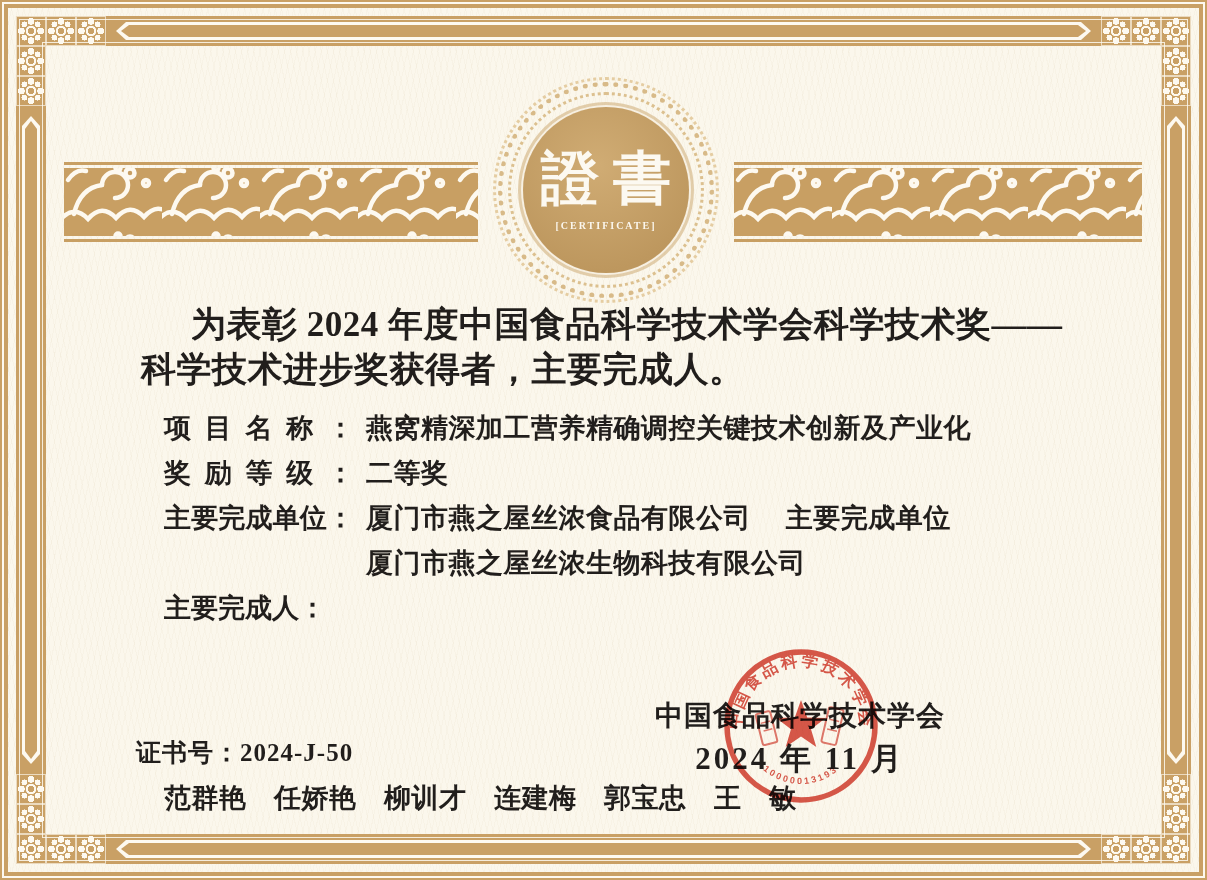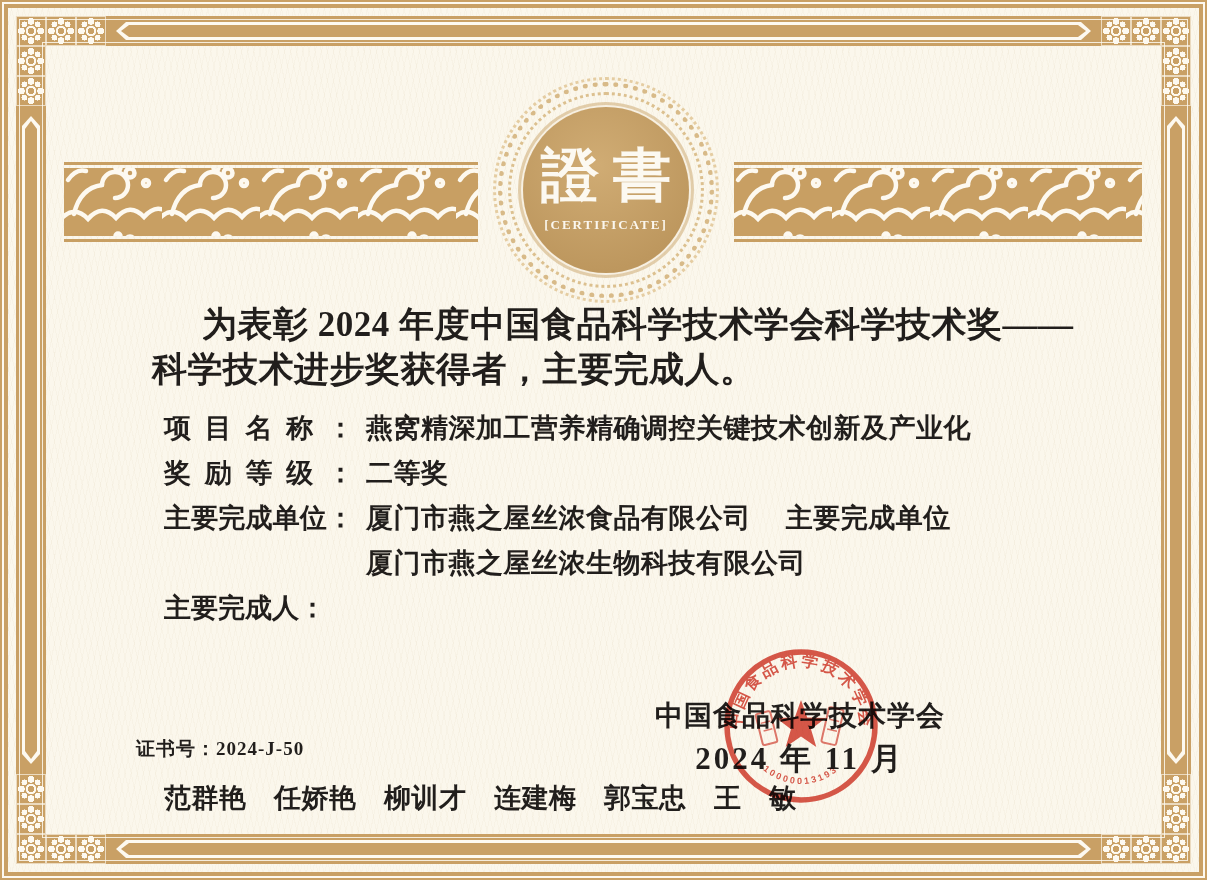--- a/index.html
+++ b/index.html
@@ -76,36 +76,36 @@
   .lace{position:absolute;inset:0;border-radius:50%;border:5px dotted var(--gold-light);}
   .lace::before{content:"";position:absolute;inset:5px;border-radius:50%;border:3px dotted #dcc08f;}
   .lace::after{content:"";position:absolute;inset:-10px;border-radius:50%;border:3px dotted #e5cda2;}
   .disc{
     position:absolute;left:25px;top:25px;width:166px;height:166px;border-radius:50%;
     background:radial-gradient(circle at 45% 35%, #d0ac74, #bd975e 75%);
     box-shadow:0 0 0 2px rgba(253,249,240,.8), 0 0 0 5px rgba(205,171,116,.55);
     display:flex;flex-direction:column;align-items:center;justify-content:center;
   }
   .m-title{font-size:58px;font-weight:700;color:#fcf9f1;letter-spacing:14px;padding-left:14px;line-height:1;}
-  .m-sub{margin-top:12px;font-size:13px;font-weight:700;color:#fbf7ee;letter-spacing:2px;
+  .m-sub{margin-top:12px;font-size:10px;font-weight:700;color:#fbf7ee;letter-spacing:2px;
          font-family:"Liberation Serif","DejaVu Serif",serif;}
 
   
-  .preamble{position:absolute;left:152px;right:70px;top:302px;
+  .preamble{position:absolute;left:141px;right:70px;top:302px;
     font-size:35px;font-weight:700;line-height:45px;letter-spacing:.5px;}
   .preamble .p1{text-indent:50px;}
   .fields{position:absolute;left:164px;right:58px;top:412px;}
   .row{display:flex;align-items:flex-start;margin-bottom:12px;font-size:27px;font-weight:700;line-height:33px;}
   .row .lbl{flex:0 0 190px;margin-right:12px;text-align:justify;text-align-last:justify;}
   .row .lbl.spacer{visibility:hidden;}
   .row .val{flex:1;letter-spacing:.5px;}
   .row.persons{margin-top:8px;flex-direction:column;}
 
   
-  .certno{position:absolute;left:136px;top:736px;font-size:19px;font-weight:700;letter-spacing:1px;}
+  .certno{position:absolute;left:136px;top:736px;font-size:25px;font-weight:700;letter-spacing:1px;}
   .issuer{position:absolute;left:628px;top:697px;width:344px;text-align:center;
     font-size:28px;font-weight:700;letter-spacing:1px;}
   .date{position:absolute;left:628px;top:738px;width:344px;text-align:center;
     font-size:31px;font-weight:700;letter-spacing:3px;}
   .seal{position:absolute;left:719px;top:644px;width:164px;height:164px;
     opacity:.84;mix-blend-mode:multiply;}
   .seal text{font-family:"Liberation Sans","DejaVu Sans",sans-serif;font-weight:700;}
 </style>
 </head>
 <body>

